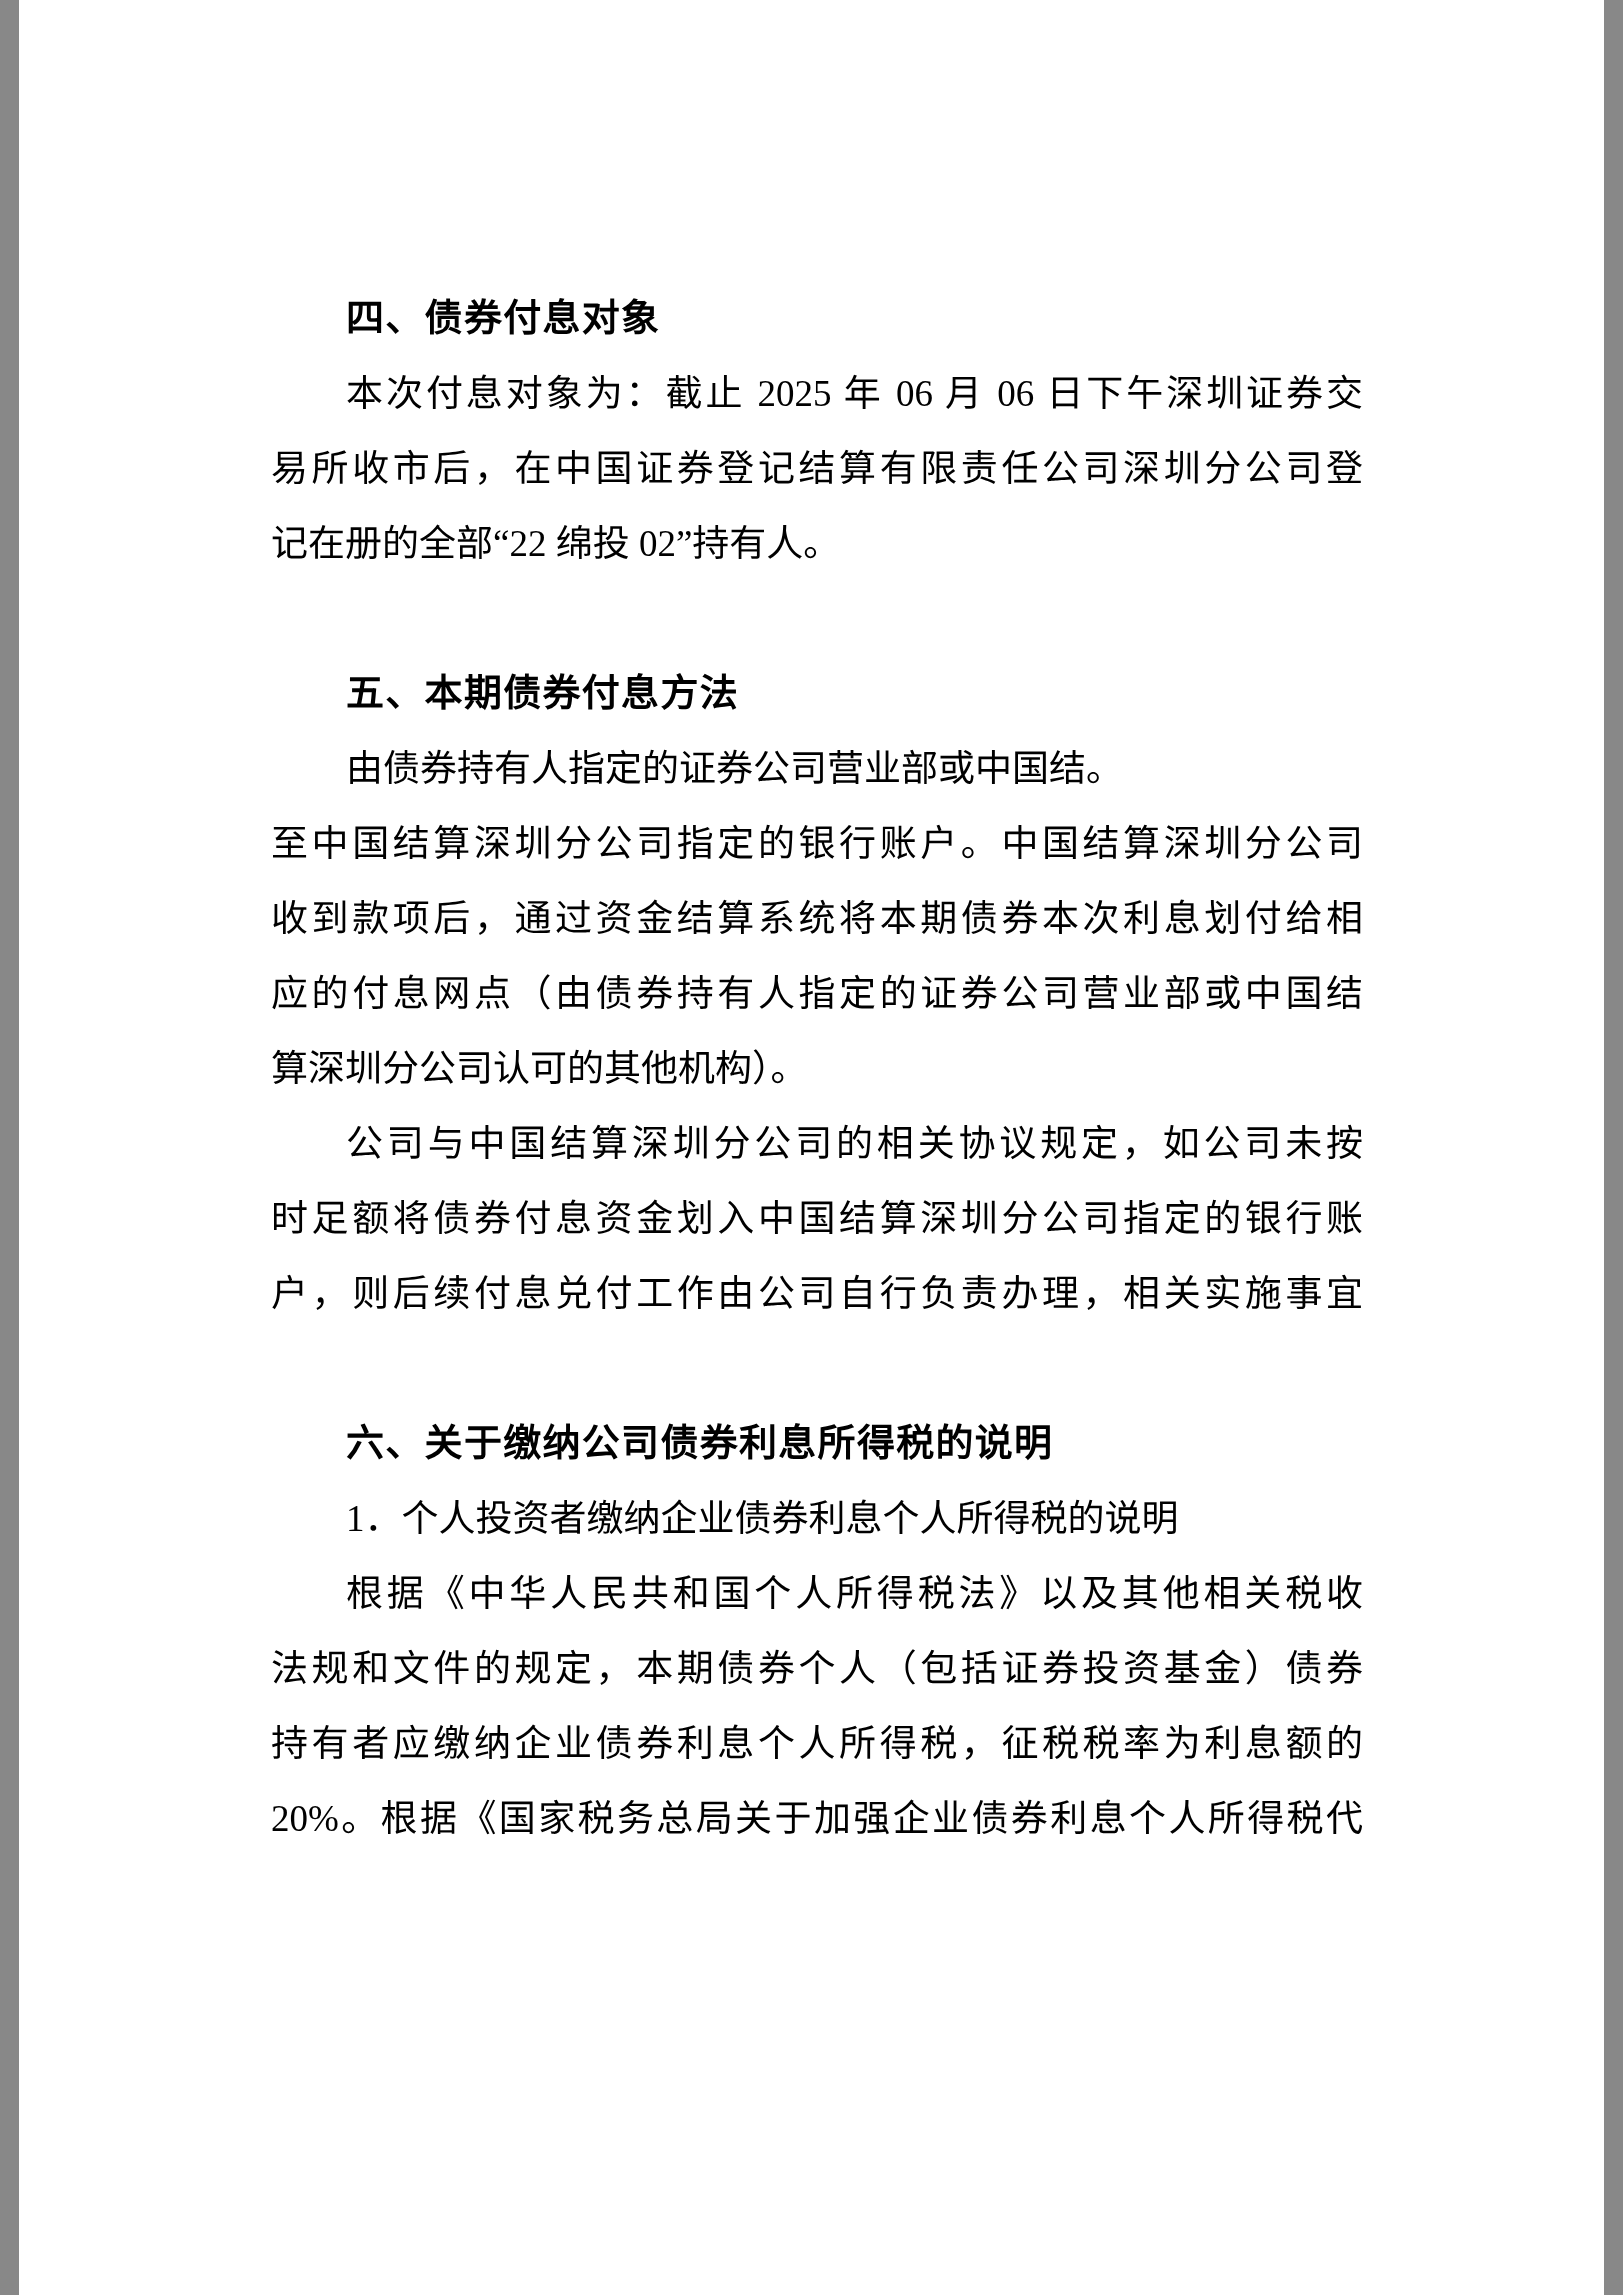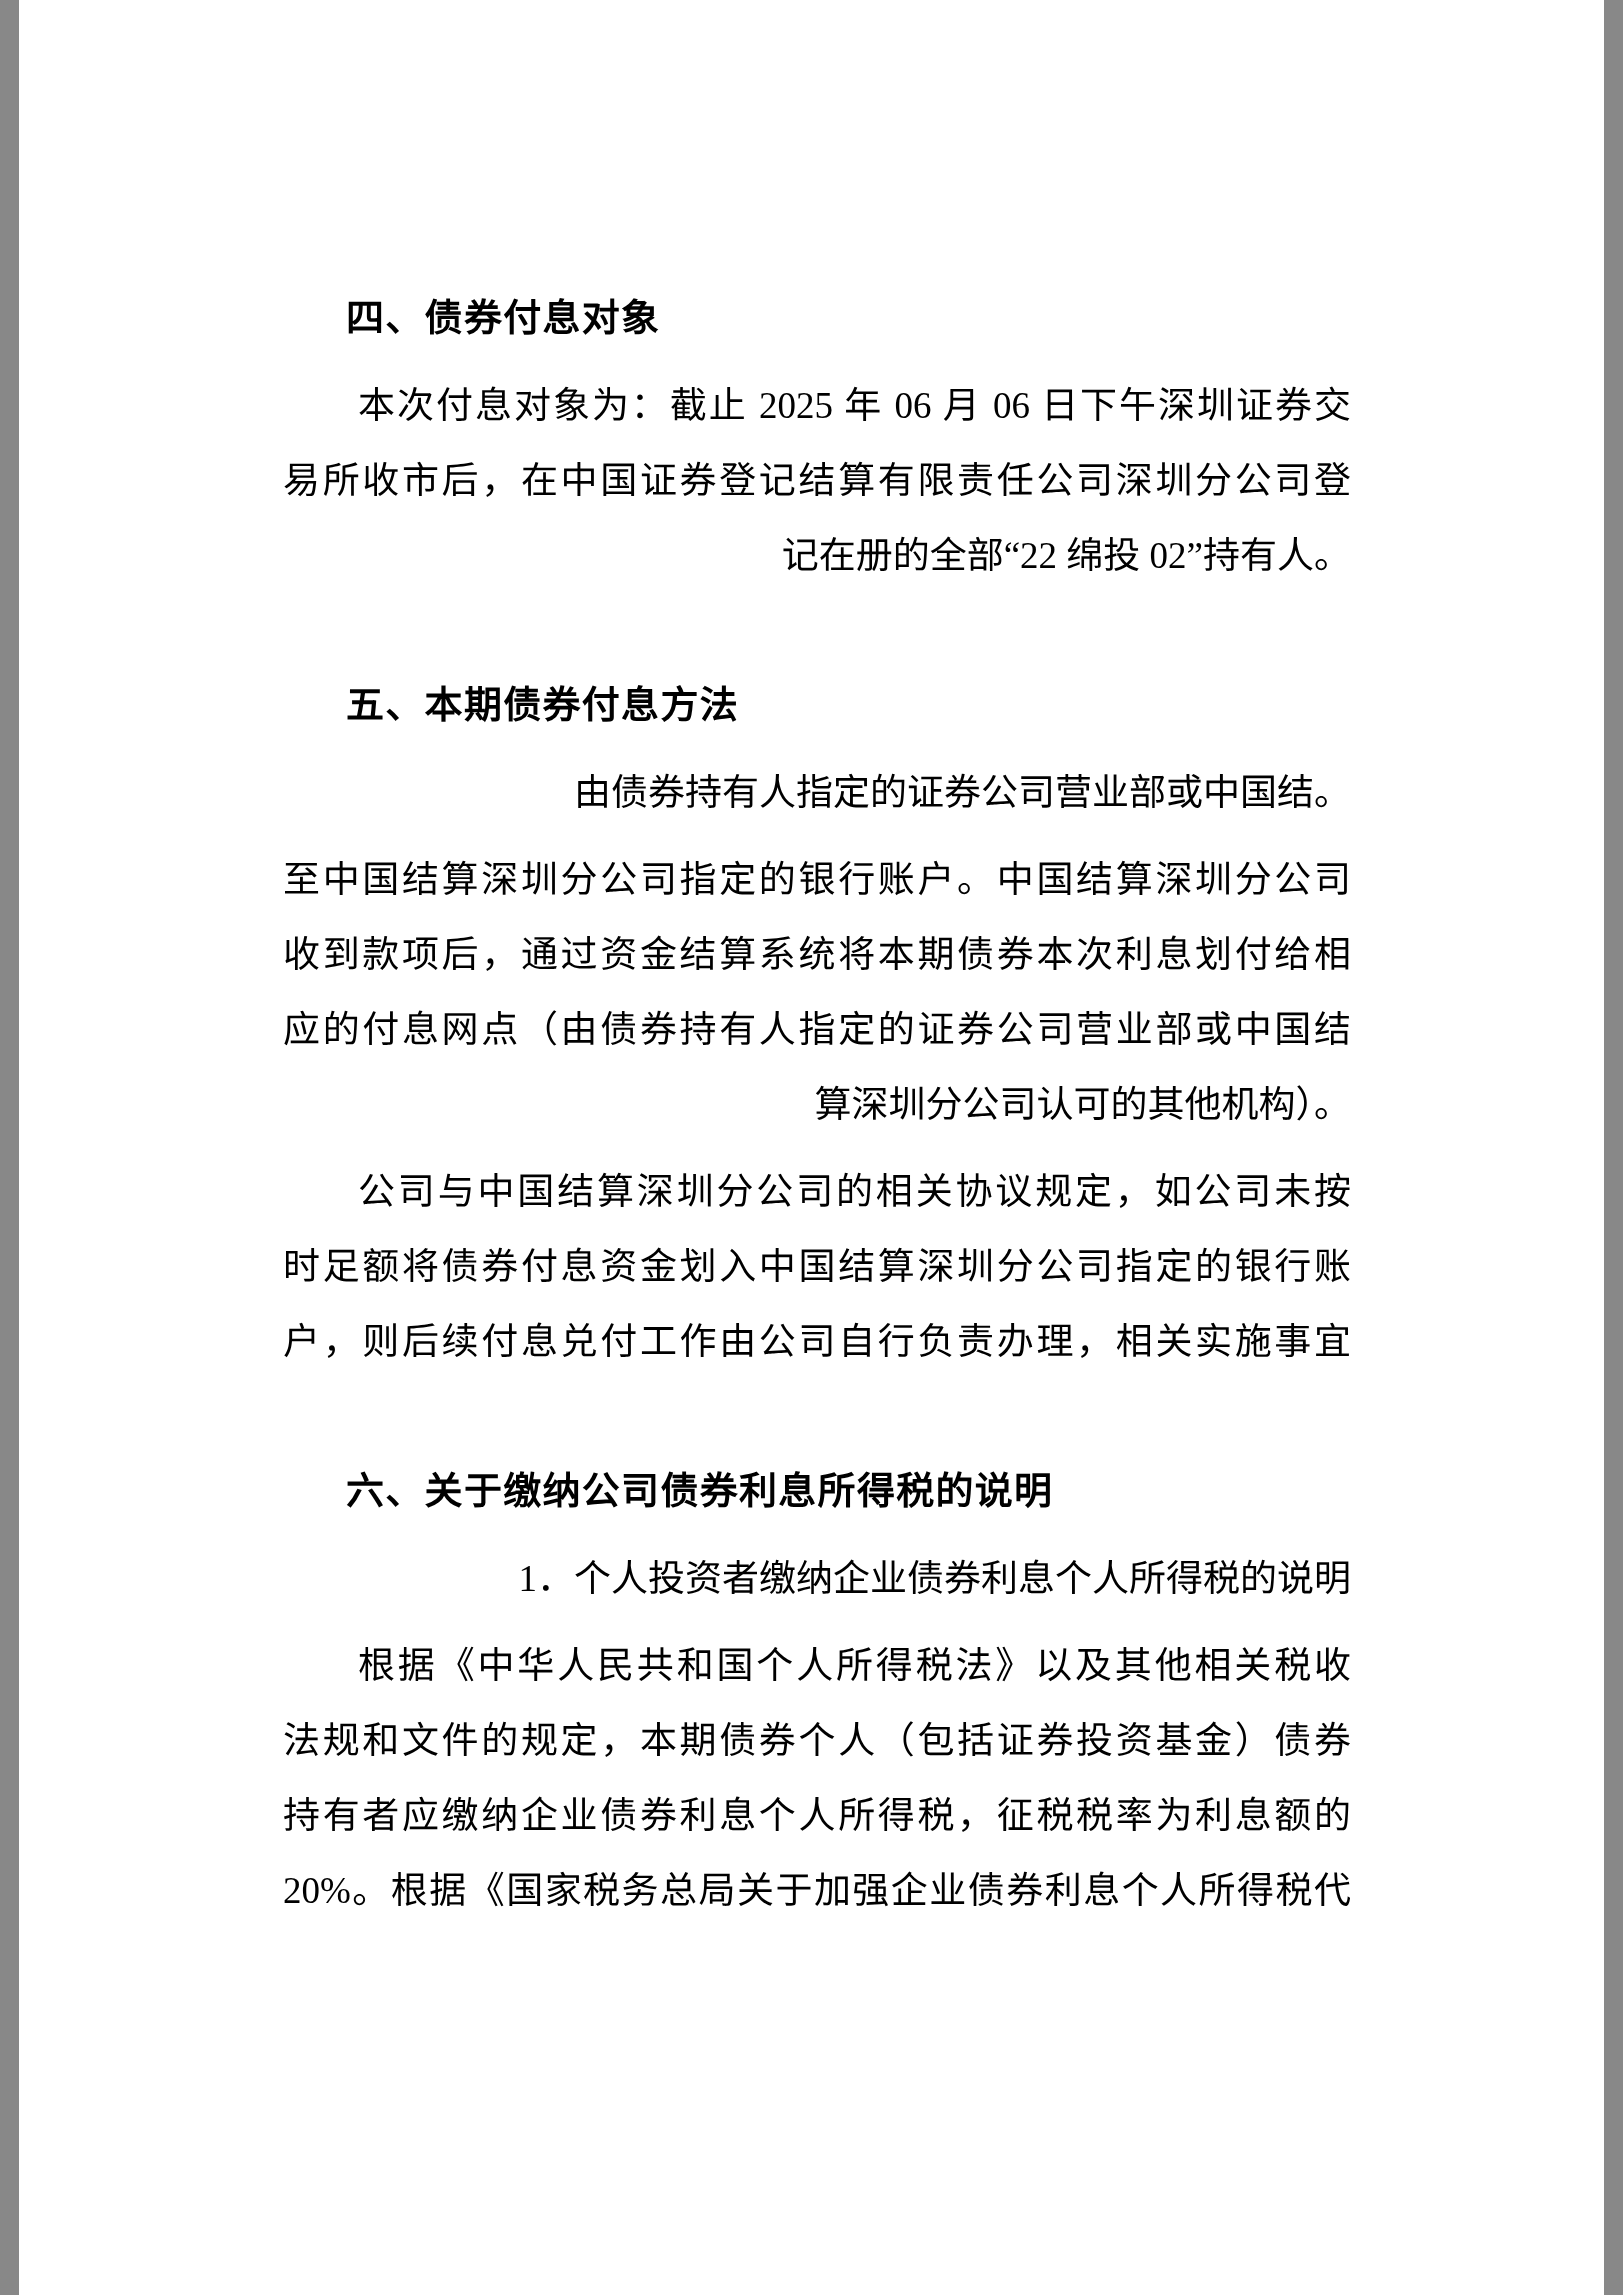--- a/index.html
+++ b/index.html
@@ -25,24 +25,24 @@
   .sec-gap { margin-top: 75px; }
   h2.heading {
     margin: 0;
     padding-left: 75px;
     font-size: 38px;
     font-weight: bold;
     font-family: "Liberation Sans", sans-serif;
     line-height: 75px;
     letter-spacing: 1.3px;
   }
-  .para { margin: 12px; }
+  .para { margin: 0; }
   .line {
     white-space: pre-wrap;
-    text-align: right;
+    text-align: left;
   }
   .line.first { padding-left: 75px; }
   .line.j {
     text-align: justify;
     text-align-last: justify;
     text-justify: inter-character;
   }
 </style>
 </head>
 <body>

